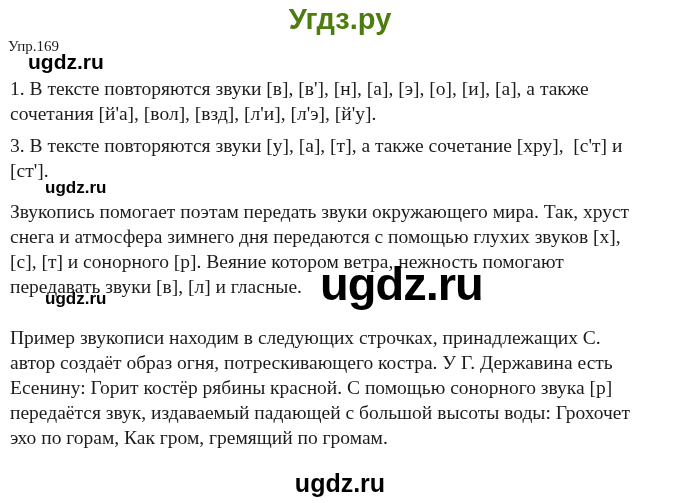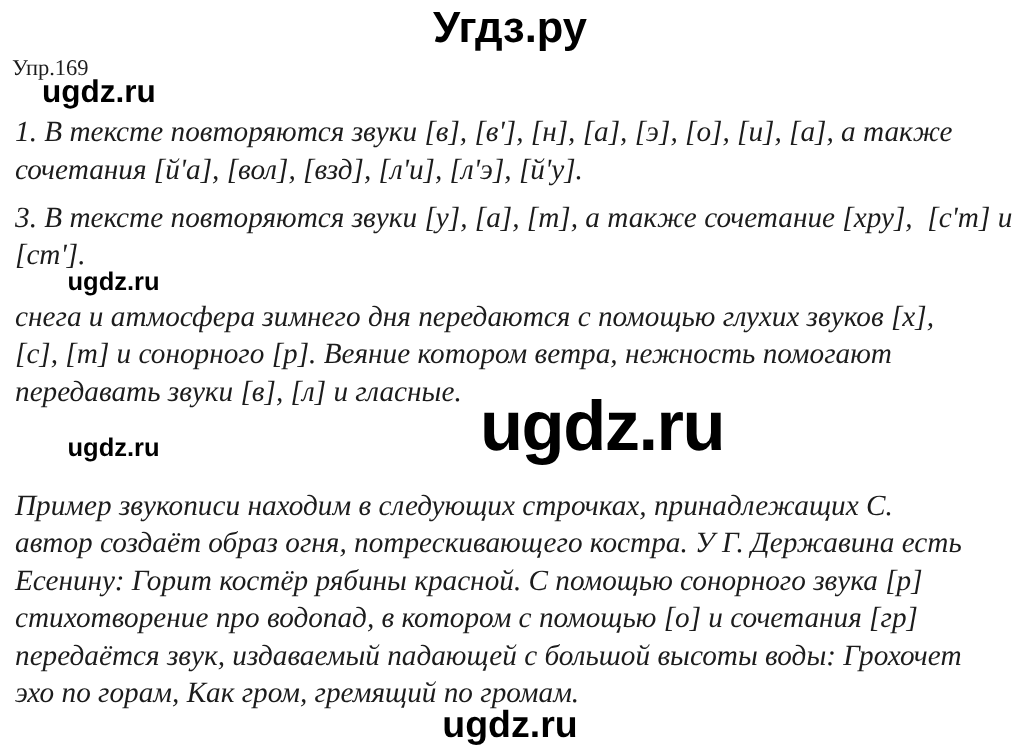--- a/index.html
+++ b/index.html
@@ -14,21 +14,21 @@
     color: #1c1c1c;
   }
   .site-title {
     position: absolute;
     top: 3px; left: 0; width: 100%;
     text-align: center;
     font-family: "Liberation Sans", sans-serif;
     font-weight: 700;
     font-size: 29px;
     line-height: 33px;
-    color: #000000;
+    color: #4d7c0f;
   }
   .exercise-number {
     position: absolute;
     left: 8px; top: 37px;
     font-weight: 400;
     font-size: 15px;
     line-height: 19px;
   }
   .wm {
     position: absolute;
@@ -41,21 +41,20 @@
   .wm-1 { left: 28px; top: 50px;  font-size: 21px; }
   .wm-2 { left: 45px; top: 179px; font-size: 17px; }
   .wm-3 { left: 45px; top: 290px; font-size: 17px; }
   .wm-large { left: 320px; top: 258px; font-size: 47px; letter-spacing: -1px; }
   .para {
     position: absolute;
     left: 10px;
     font-size: 19.5px;
     line-height: 25px;
     z-index: 1;
-    font-style: italic;
   }
   .para .line { white-space: pre; }
   .answer-1 { top: 76px; }
   .answer-2 { top: 133px; }
   .para-sound { top: 199px; }
   .para-examples { top: 325px; }
   .footer-wm {
     position: absolute;
     top: 469px; left: 0; width: 100%;
     text-align: center;
@@ -82,33 +81,33 @@
     </div>
 
   <div class="para answer-2">
       <div class="line">3. В тексте повторяются звуки [у], [а], [т], а также сочетание [хру],  [с'т] и</div>
       <div class="line">[ст'].</div>
     </div>
 
   <div class="wm wm-2">ugdz.ru</div>
 
   <div class="para para-sound">
+      <div class="line">Звукопись помогает поэтам передать звуки окружающего мира. Так, хруст</div>
       <div class="line">снега и атмосфера зимнего дня передаются с помощью глухих звуков [х],</div>
       <div class="line">[с], [т] и сонорного [р]. Веяние котором ветра, нежность помогают</div>
       <div class="line">передавать звуки [в], [л] и гласные.</div>
     </div>
 
   <div class="wm wm-large">ugdz.ru</div>
 
   <div class="wm wm-3">ugdz.ru</div>
 
   <div class="para para-examples">
       <div class="line">Пример звукописи находим в следующих строчках, принадлежащих С.</div>
       <div class="line">автор создаёт образ огня, потрескивающего костра. У Г. Державина есть</div>
       <div class="line">Есенину: Горит костёр рябины красной. С помощью сонорного звука [р]</div>
-      <div class="line">стихотворение про водопад, в котором с помощью [о] и сочетания [гр]</div>
       <div class="line">передаётся звук, издаваемый падающей с большой высоты воды: Грохочет</div>
       <div class="line">эхо по горам, Как гром, гремящий по громам.</div>
     </div>
 
   <div class="footer-wm">ugdz.ru</div>
 
 </div>
 
 </body></html>

